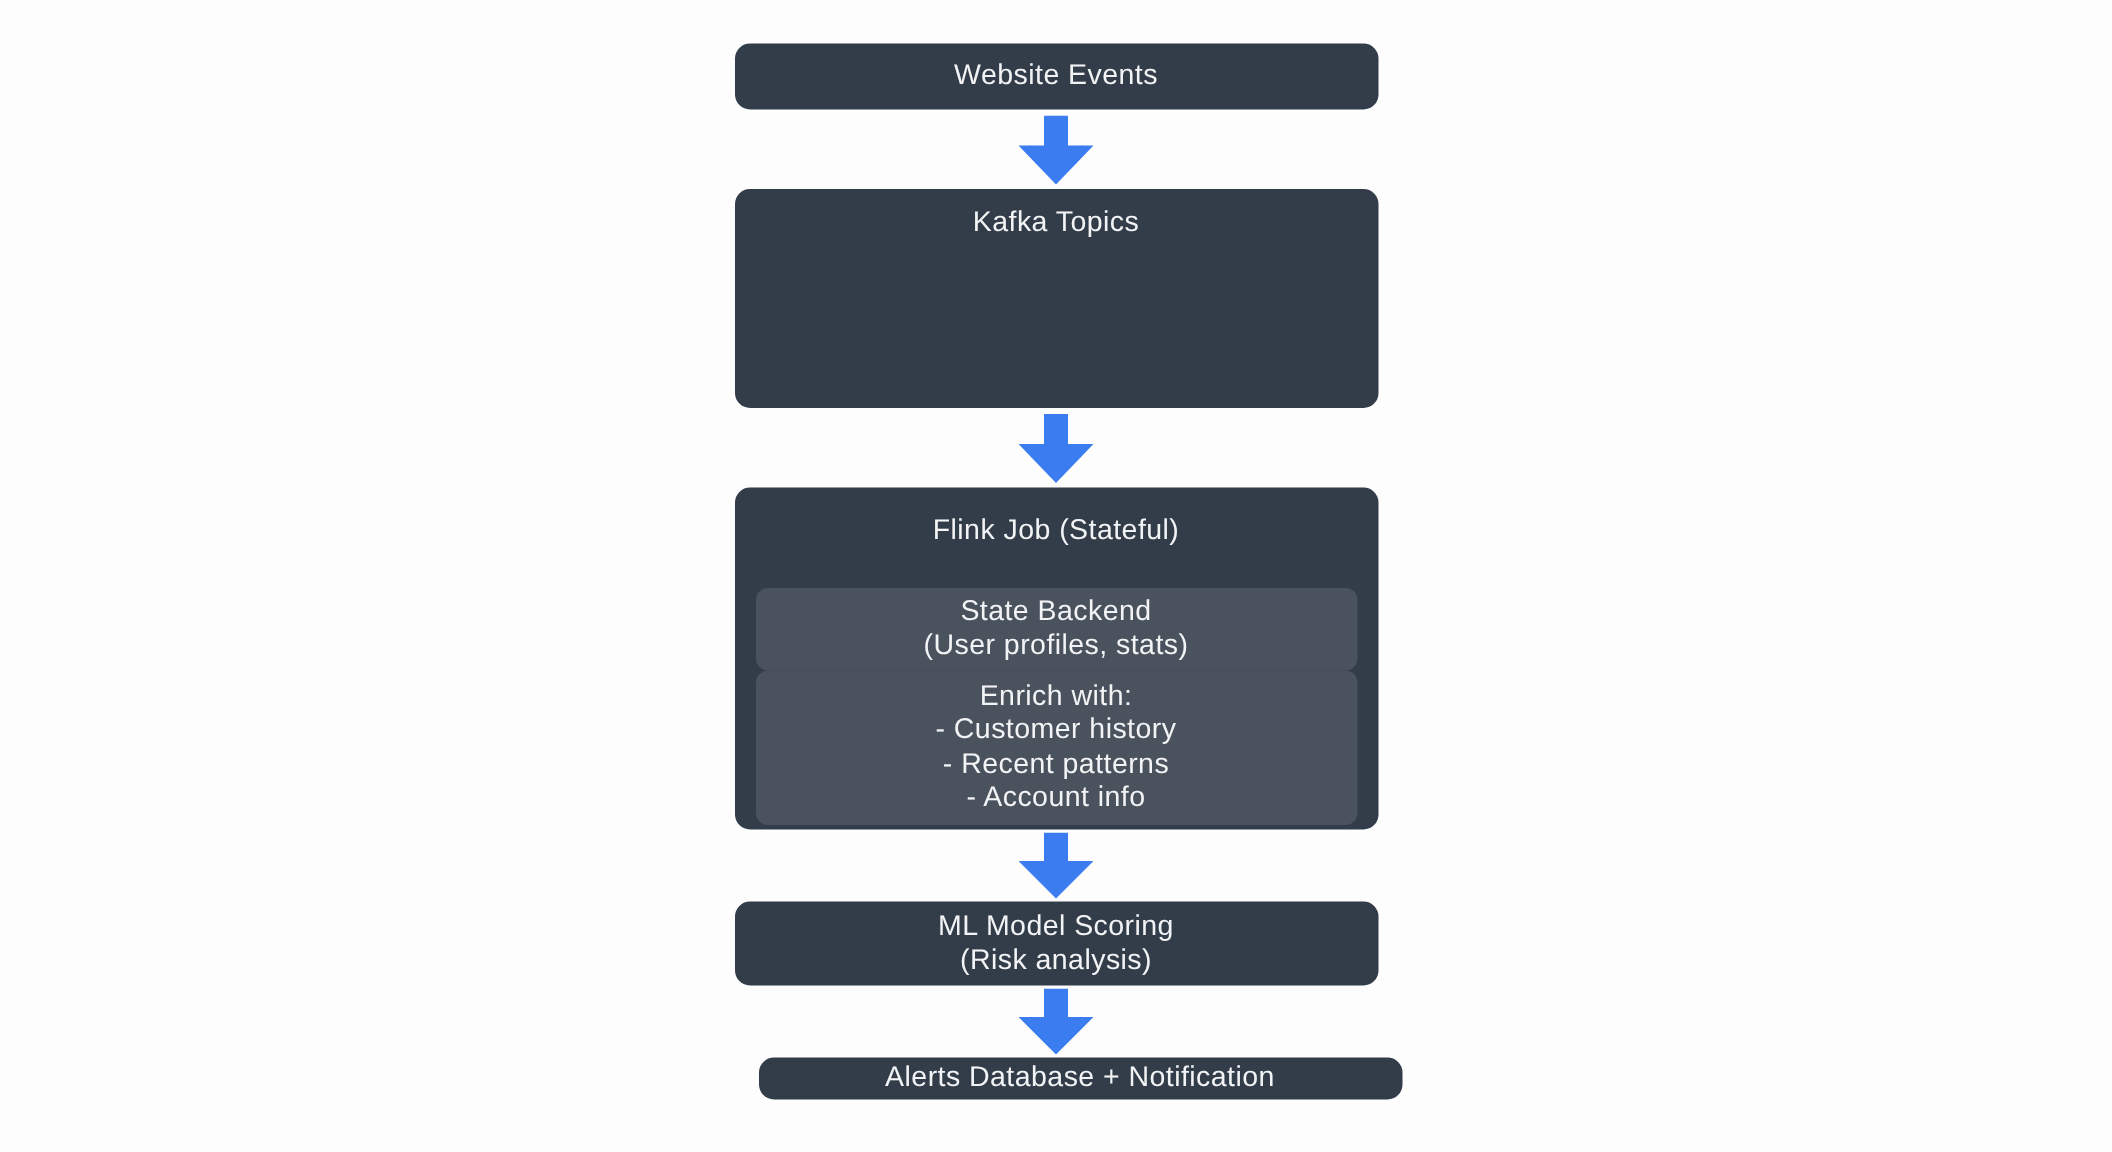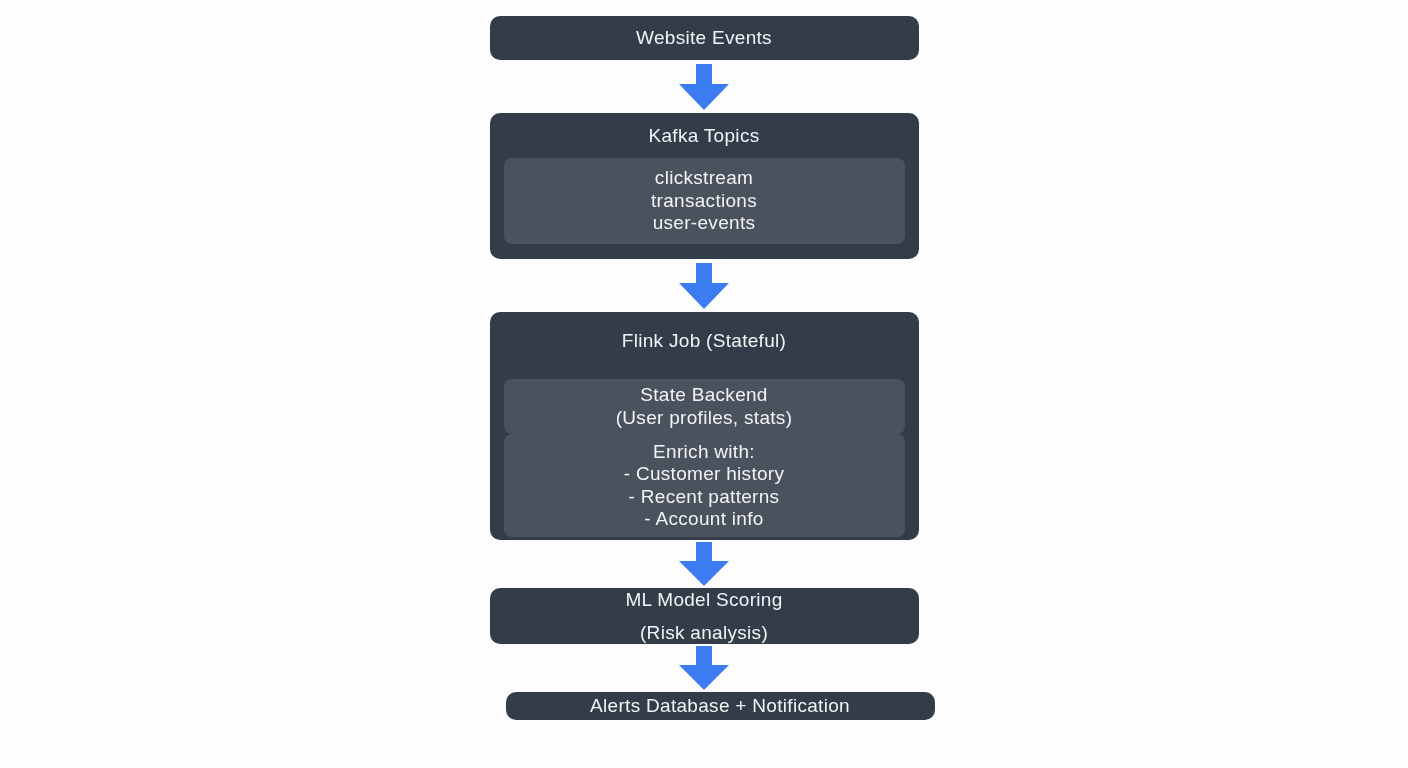--- a/index.html
+++ b/index.html
@@ -7,21 +7,21 @@
     padding: 0;
     width: 1408px;
     height: 768px;
     background: #fdfdfd;
     font-family: "Liberation Sans", sans-serif;
     overflow: hidden;
   }
   .flow-column {
     width: 429px;
     margin: 0 auto;
-    padding-top: 16px;
+    padding-top: 29px;
     display: flex;
     flex-direction: column;
   }
   .node {
     background: var(--node-bg, #333d4a);
     border-radius: 10px;
     color: var(--text-color, #f2f3f5);
     font-size: 19px;
     letter-spacing: 0.3px;
     text-align: center;
@@ -30,21 +30,21 @@
   }
   .node-simple {
     display: flex;
     flex-direction: column;
     align-items: center;
     justify-content: center;
   }
   #node-website-events { height: 44px; }
   #node-kafka-topics { height: 146px; }
   #node-flink-job { height: 228px; }
-  #node-ml-scoring { height: 56px; line-height: 23px; justify-content: space-between; }
+  #node-ml-scoring { height: 56px; line-height: 23px; }
   #node-alerts-db { height: 28px; margin-left: 16px; }
   .node-title {
     height: 45px;
     display: flex;
     align-items: center;
     justify-content: center;
     text-align: center;
   }
   #node-flink-job .node-title { height: 58px; }
   .subnode {
@@ -81,25 +81,20 @@
   </div>
 
   <div class="arrow-gap gap-lg">
     <svg width="50" height="46" viewBox="0 0 50 46">
       <polygon points="17,0 33,0 33,20 50,20 25,46 0,20 17,20" class="arrow-shape" fill="#3b7df0"></polygon>
     </svg>
   </div>
 
   <div class="node" id="node-kafka-topics">
     <div class="node-title">Kafka Topics</div>
-    <div class="subnode" id="kafka-topic-list">
-      <span class="line">clickstream</span>
-      <span class="line">transactions</span>
-      <span class="line">user-events</span>
-    </div>
   </div>
 
   <div class="arrow-gap gap-lg">
     <svg width="50" height="46" viewBox="0 0 50 46">
       <polygon points="17,0 33,0 33,20 50,20 25,46 0,20 17,20" class="arrow-shape" fill="#3b7df0"></polygon>
     </svg>
   </div>
 
   <div class="node" id="node-flink-job">
     <div class="node-title">Flink Job (Stateful)</div>

